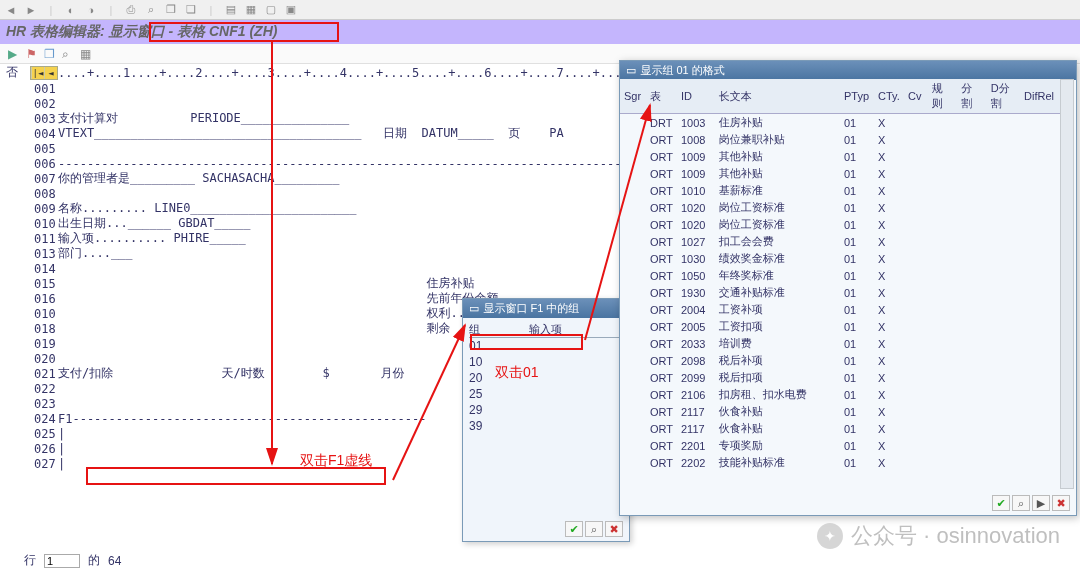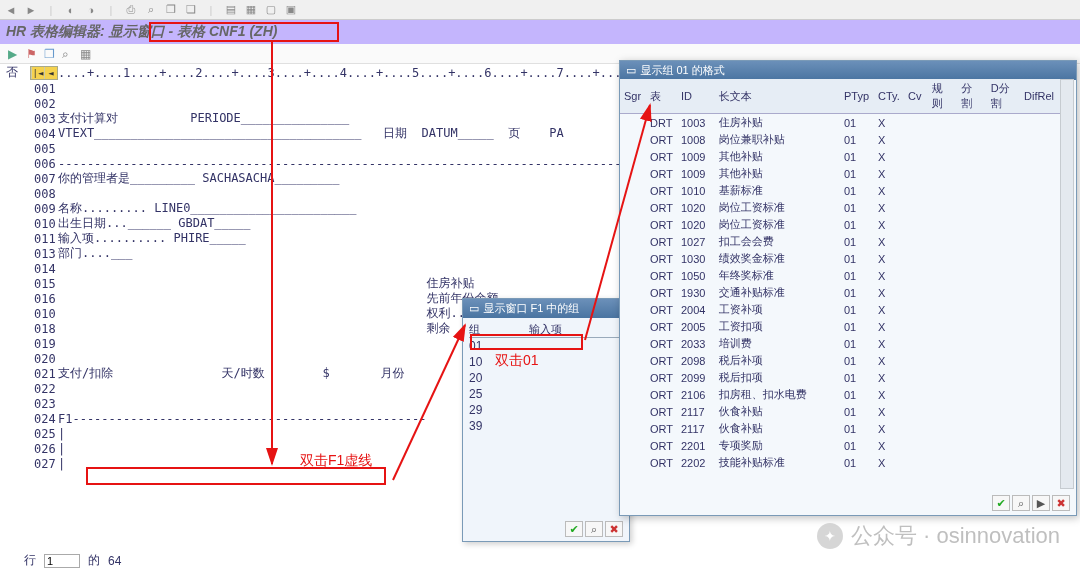--- a/index.html
+++ b/index.html
@@ -101,21 +101,21 @@
     padding: 2px 6px;
     display:flex; align-items:center; gap:4px;
   }
   .p1body { padding: 4px 6px; }
   .p1hdr { display:flex; font-size:11px; color:#336; border-bottom:1px solid #9ab; }
   .p1hdr .c1{ width:60px; }
   .p1hdr .c2{ flex:1; }
   .p1list .itm { padding:1px 0; color:#336; }
   .p1-red { position:absolute; border:2px solid #e61313; pointer-events:none; }
   .p1-red1 { left:470px; top:334px; width:113px; height:16px; }
-  .anno-01 { position:absolute; left:495px; top:352px; color:#e61313; font-size:14px; pointer-events:none; }
+  .anno-01 { position:absolute; left:495px; top:364px; color:#e61313; font-size:14px; pointer-events:none; }
   .p1-foot { position:absolute; bottom:4px; right:6px; display:flex; gap:2px; }
   .ficon { width:18px;height:16px;display:inline-flex;align-items:center;justify-content:center;font-size:11px;border:1px solid #bbb;background:#f7f7f7;color:#555; }
 
   
   .popup2 {
     position: absolute;
     left: 619px; top: 60px;
     width: 458px; height: 456px;
     background: #f4f8fc;
     border: 1px solid #7a9ab7;

